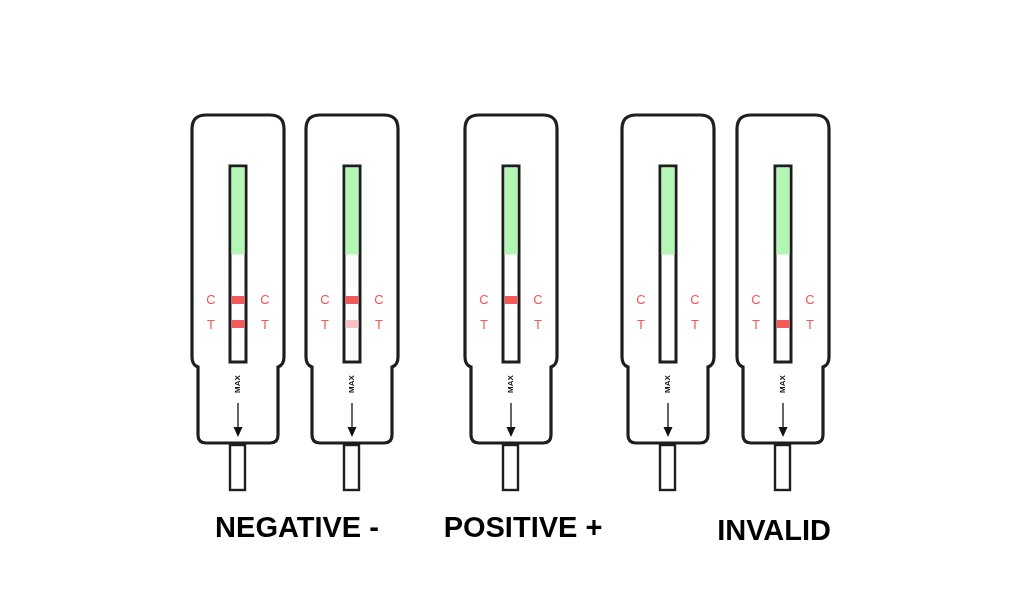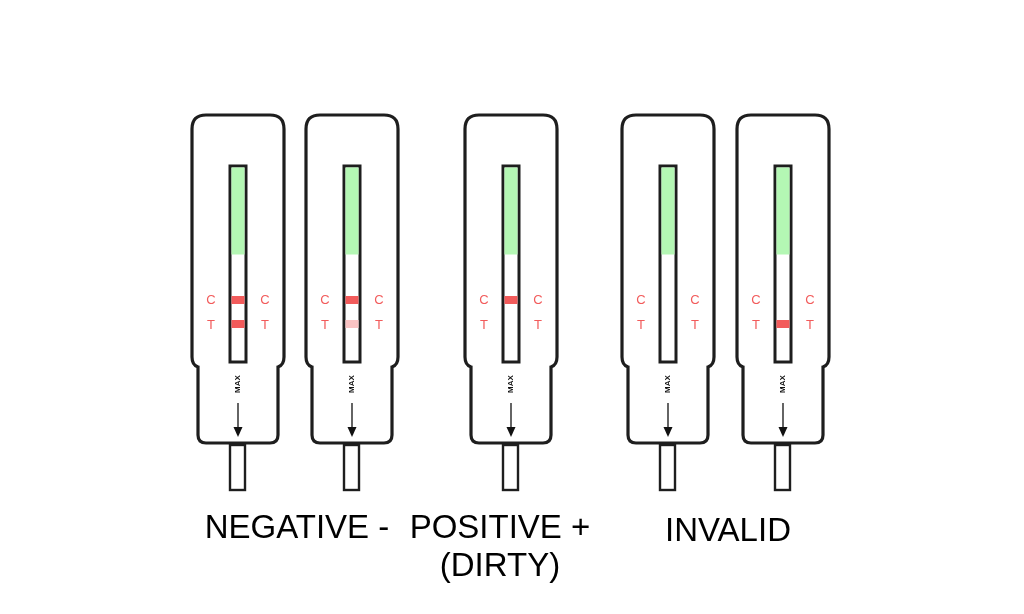--- a/index.html
+++ b/index.html
@@ -1,21 +1,21 @@
 <!DOCTYPE html>
 <html><head>
 <meta charset="utf-8">
 <style>
   html, body { margin:0; padding:0; background:#ffffff; }
   body { width:1024px; height:614px; position:relative; overflow:hidden; font-family:"Liberation Sans", sans-serif; }
   .cassette { position:absolute; top:113px; width:96px; height:378px; }
   .cassette svg { position:absolute; left:0; top:0; overflow:visible; }
   .lbl { position:absolute; font-family:"Liberation Sans", sans-serif; font-size:13px; color:#f25b5b; width:14px; text-align:center; line-height:14px; }
   .max { position:absolute; font-family:"Liberation Sans", sans-serif; font-weight:bold; font-size:8px; color:#111; transform:rotate(-90deg); transform-origin:center; width:24px; text-align:center; line-height:10px; }
-  .caption { position:absolute; font-family:"Liberation Sans", sans-serif; font-weight:normal; font-size:33px; color:#000; text-align:center; line-height:38px; letter-spacing:0px; }
+  .caption { position:absolute; font-family:"Liberation Sans", sans-serif; font-weight:bold; font-size:29px; color:#000; text-align:center; line-height:38px; letter-spacing:0px; }
 </style>
 </head>
 <body>
 
 <div id="stage">
     <div class="cassette" style="left: 190px;">
       <svg width="96" height="378" viewBox="0 0 96 378">
         <path d="M16 2 H80 Q94 2 94 16 V244 Q94 252 88 254 Q88 256 88 262 V322 Q88 330 80 330 H16 Q8 330 8 322 V262 Q8 256 8 254 Q2 252 2 244 V16 Q2 2 16 2 Z" fill="#ffffff" stroke="#1e1e1e" stroke-width="3.2"></path>
         <rect x="40" y="53" width="16" height="196" fill="#ffffff" stroke="#1e1e1e" stroke-width="3"></rect>
         <rect x="41.5" y="54.5" width="13" height="87" fill="#b4f7b4"></rect>
@@ -93,19 +93,18 @@
       <span class="lbl" style="left: 68px; top: 180px; color: rgb(242, 91, 91);">C</span>
       <span class="lbl" style="left: 14px; top: 205px; color: rgb(242, 91, 91);">T</span>
       <span class="lbl" style="left: 68px; top: 205px; color: rgb(242, 91, 91);">T</span>
       <span class="max" style="left: 36px; top: 266px;">MAX</span>
     </div>
   </div>
 
 <div class="caption" style="left:190px; top:508px; width:214px;">
   <div>NEGATIVE -</div>
 </div>
-<div class="caption" style="left:397px; top:508px; width:206px;">
+<div class="caption" style="left:420px; top:508px; width:206px;">
   <div>POSITIVE +</div>
-  <div>(DIRTY)</div>
 </div>
-<div class="caption" style="left:640px; top:511px; width:176px;">
+<div class="caption" style="left:655px; top:511px; width:176px;text-align:right;">
   <div>INVALID</div>
 </div>
 
 </body></html>

